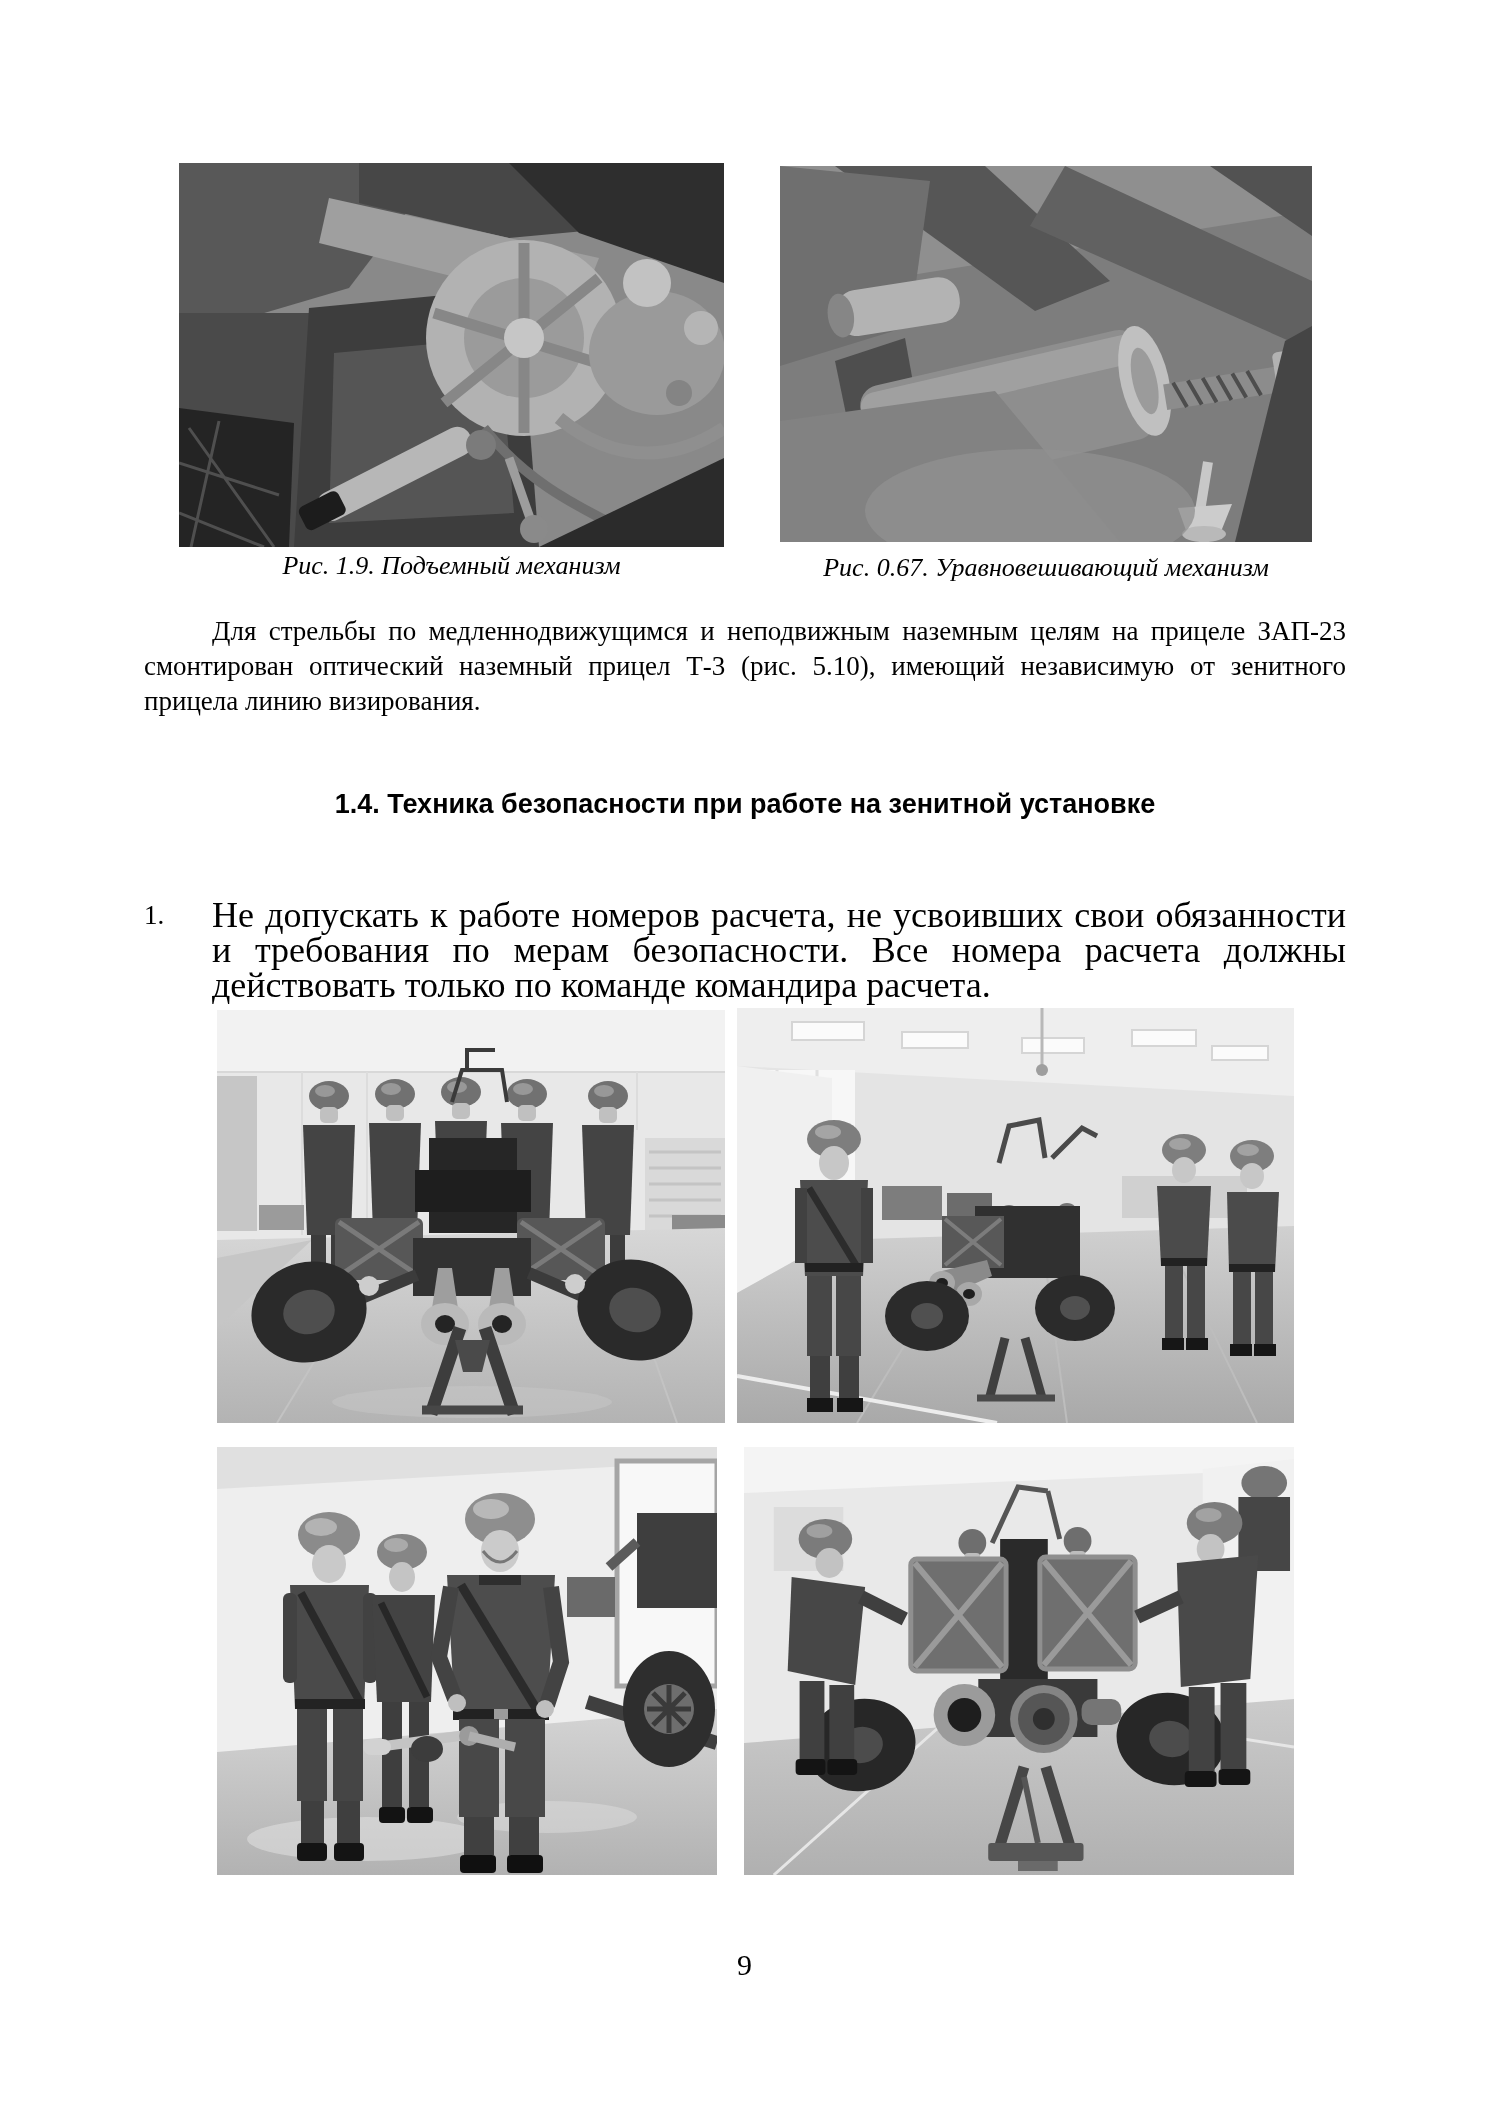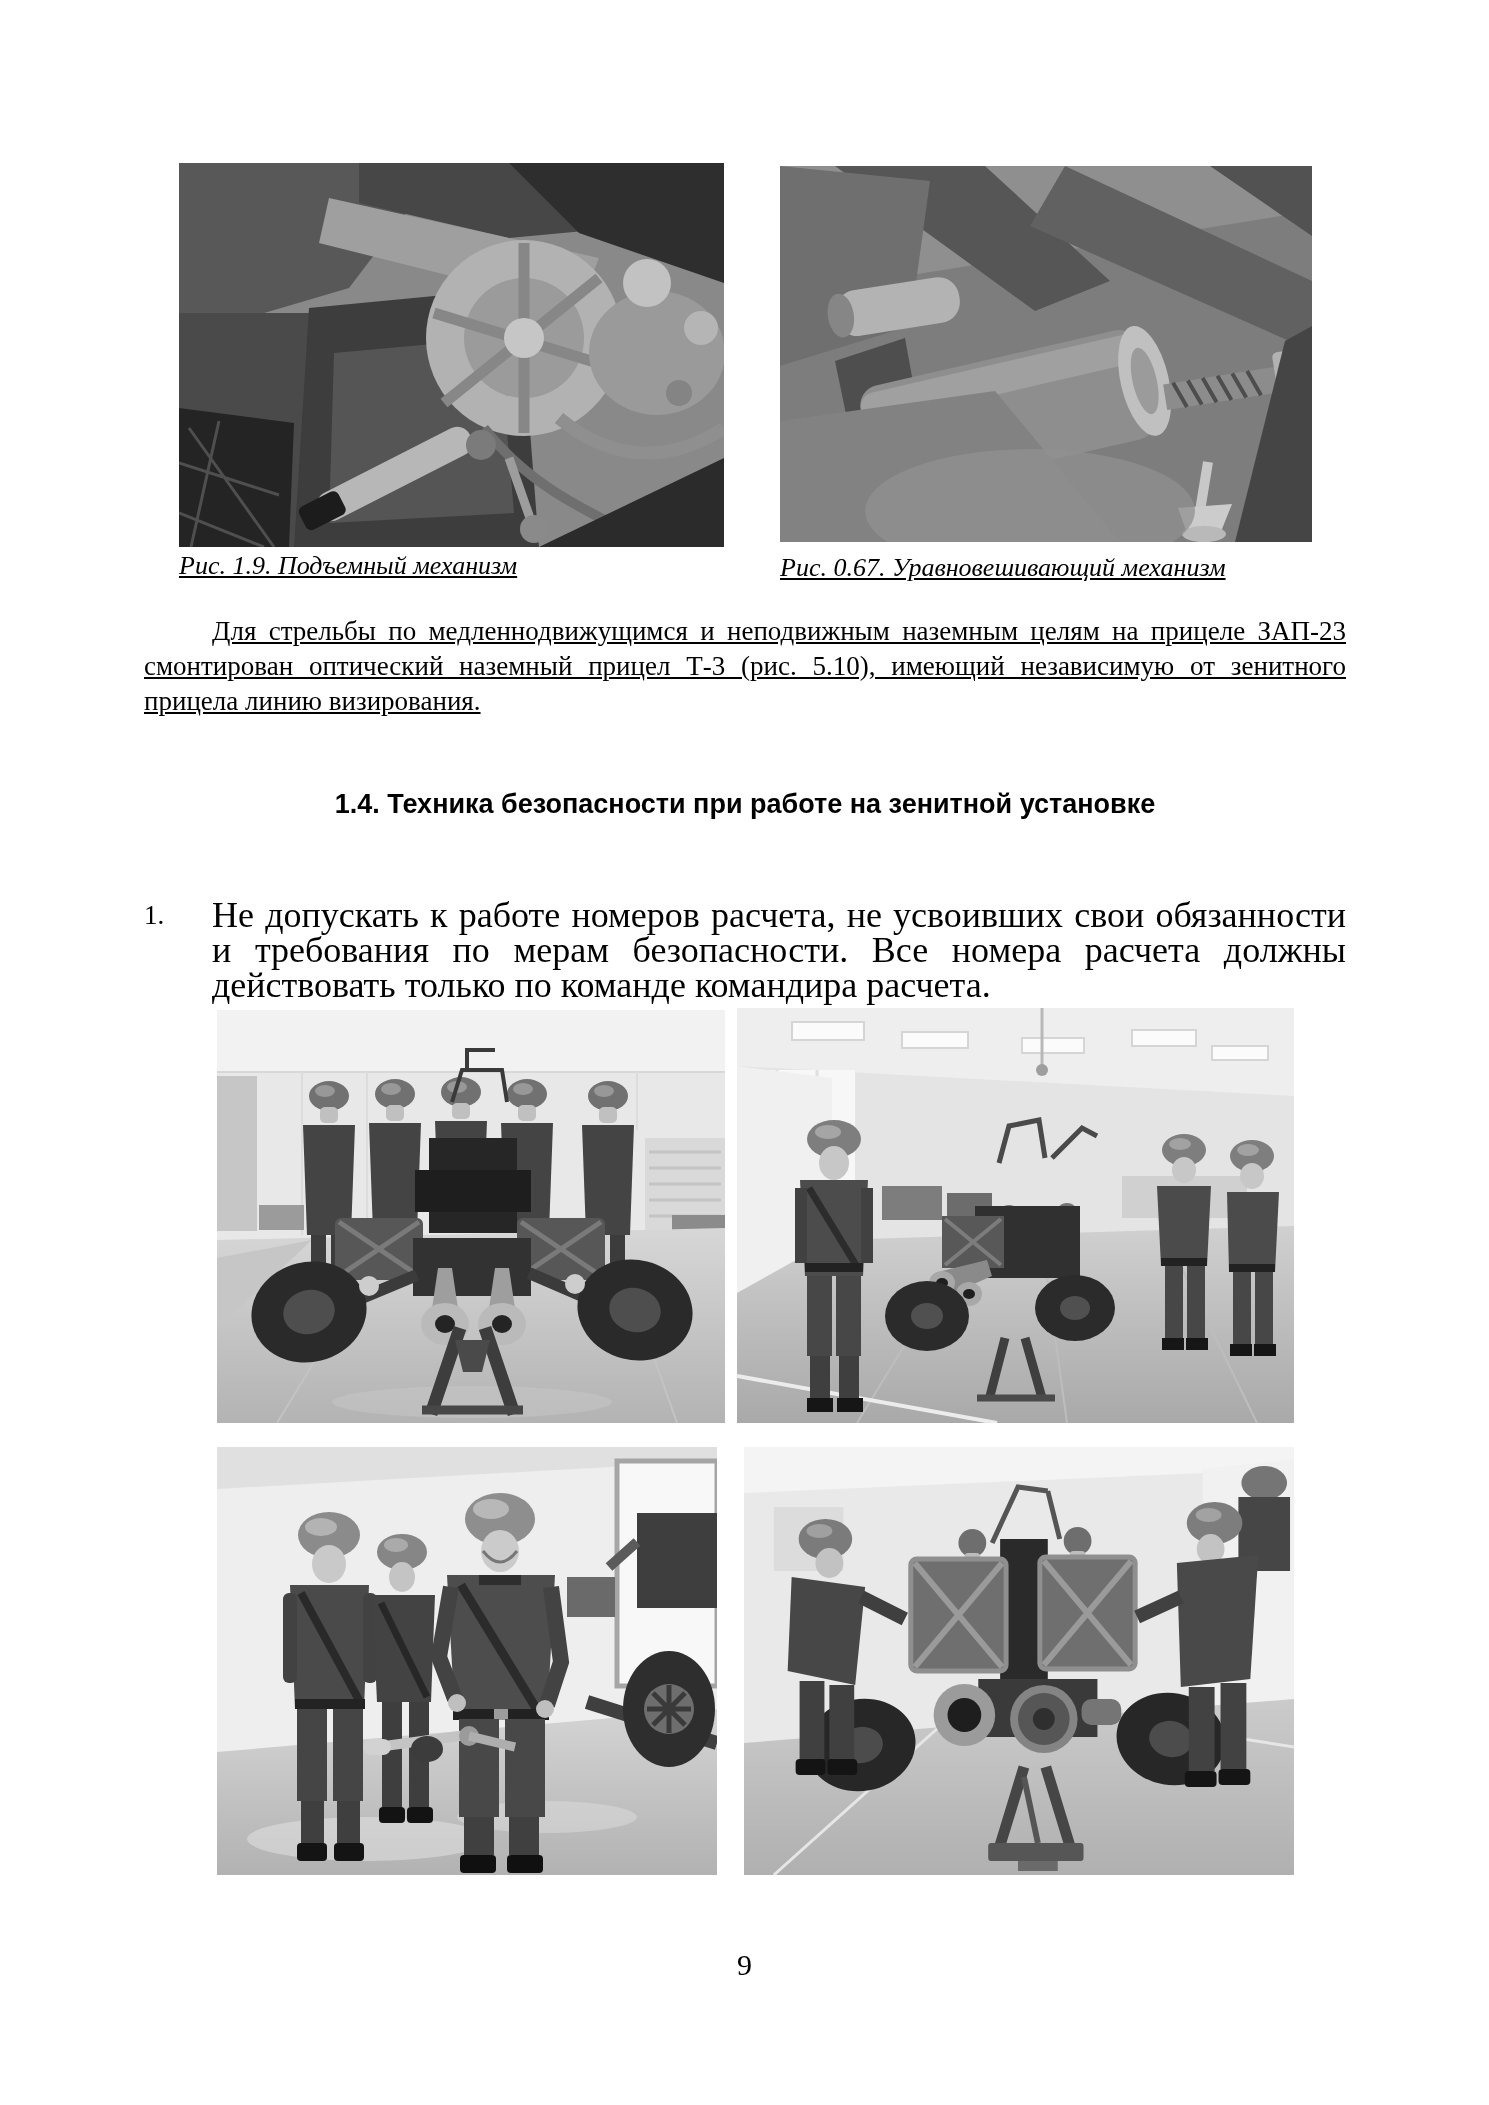--- a/index.html
+++ b/index.html
@@ -5,23 +5,22 @@
   * { margin:0; padding:0; box-sizing:border-box; }
   html,body { background:#ffffff; }
   .page {
     position:relative; width:1489px; height:2105px; margin:0 auto;
     background:#ffffff; color:#000;
     font-family:"Liberation Serif", serif; overflow:hidden;
   }
   .photo { position:absolute; overflow:hidden; background:#9a9a9a; }
   .photo svg { display:block; width:100%; height:100%; }
   .caption {
-    position:absolute; 
+    position:absolute; text-align:center;
     font:italic 26px/32px "Liberation Serif", serif;
-    text-decoration:underline;
   }
   .body-text {
     position:absolute; left:144px; width:1202px;
     font-size:27px; line-height:35px; text-align:justify;
   }
   .indent { text-indent:68px; }
   .heading {
     position:absolute; left:144px; width:1202px; text-align:center;
     font:bold 27px/34px "Liberation Sans", sans-serif;
     margin-top:6px;
@@ -105,21 +104,21 @@
       <ellipse cx="424" cy="368" rx="22" ry="8" fill="#b9b9b9"></ellipse>
       <polygon points="0,255 215,225 340,376 0,376" fill="#828282"></polygon>
       <ellipse cx="250" cy="345" rx="165" ry="62" fill="#909090" opacity="0.75"></ellipse>
       <polygon points="505,175 532,160 532,376 455,376" fill="#454545"></polygon>
     </svg>
   </figure>
 
   <figcaption class="caption" style="left:179px; top:550px; width:545px;">Рис. 1.9. Подъемный механизм</figcaption>
   <figcaption class="caption" style="left:780px; top:552px; width:532px;">Рис. 0.67. Уравновешивающий механизм</figcaption>
 
-  <p class="body-text indent" style="top:614px;text-decoration:underline;">Для стрельбы по медленнодвижущимся и неподвижным наземным целям на прицеле ЗАП-23 смонтирован оптический наземный прицел Т-3 (рис. 5.10), имеющий независимую от зенитного прицела линию визирования.</p>
+  <p class="body-text indent" style="top:614px;">Для стрельбы по медленнодвижущимся и неподвижным наземным целям на прицеле ЗАП-23 смонтирован оптический наземный прицел Т-3 (рис. 5.10), имеющий независимую от зенитного прицела линию визирования.</p>
 
   <h2 class="heading" style="top:781px;">1.4. Техника безопасности при работе на зенитной установке</h2>
 
 
   <div>
     <span class="list-marker" style="top:898px;">1.</span>
     <span class="list-text" style="top:898px;">Не допускать к работе номеров расчета, не усвоивших свои обязанности и требования по мерам безопасности. Все номера расчета должны действовать только по команде командира расчета.</span>
   </div>
 
   <figure class="photo" style="left:217px; top:1010px; width:508px; height:413px;">

